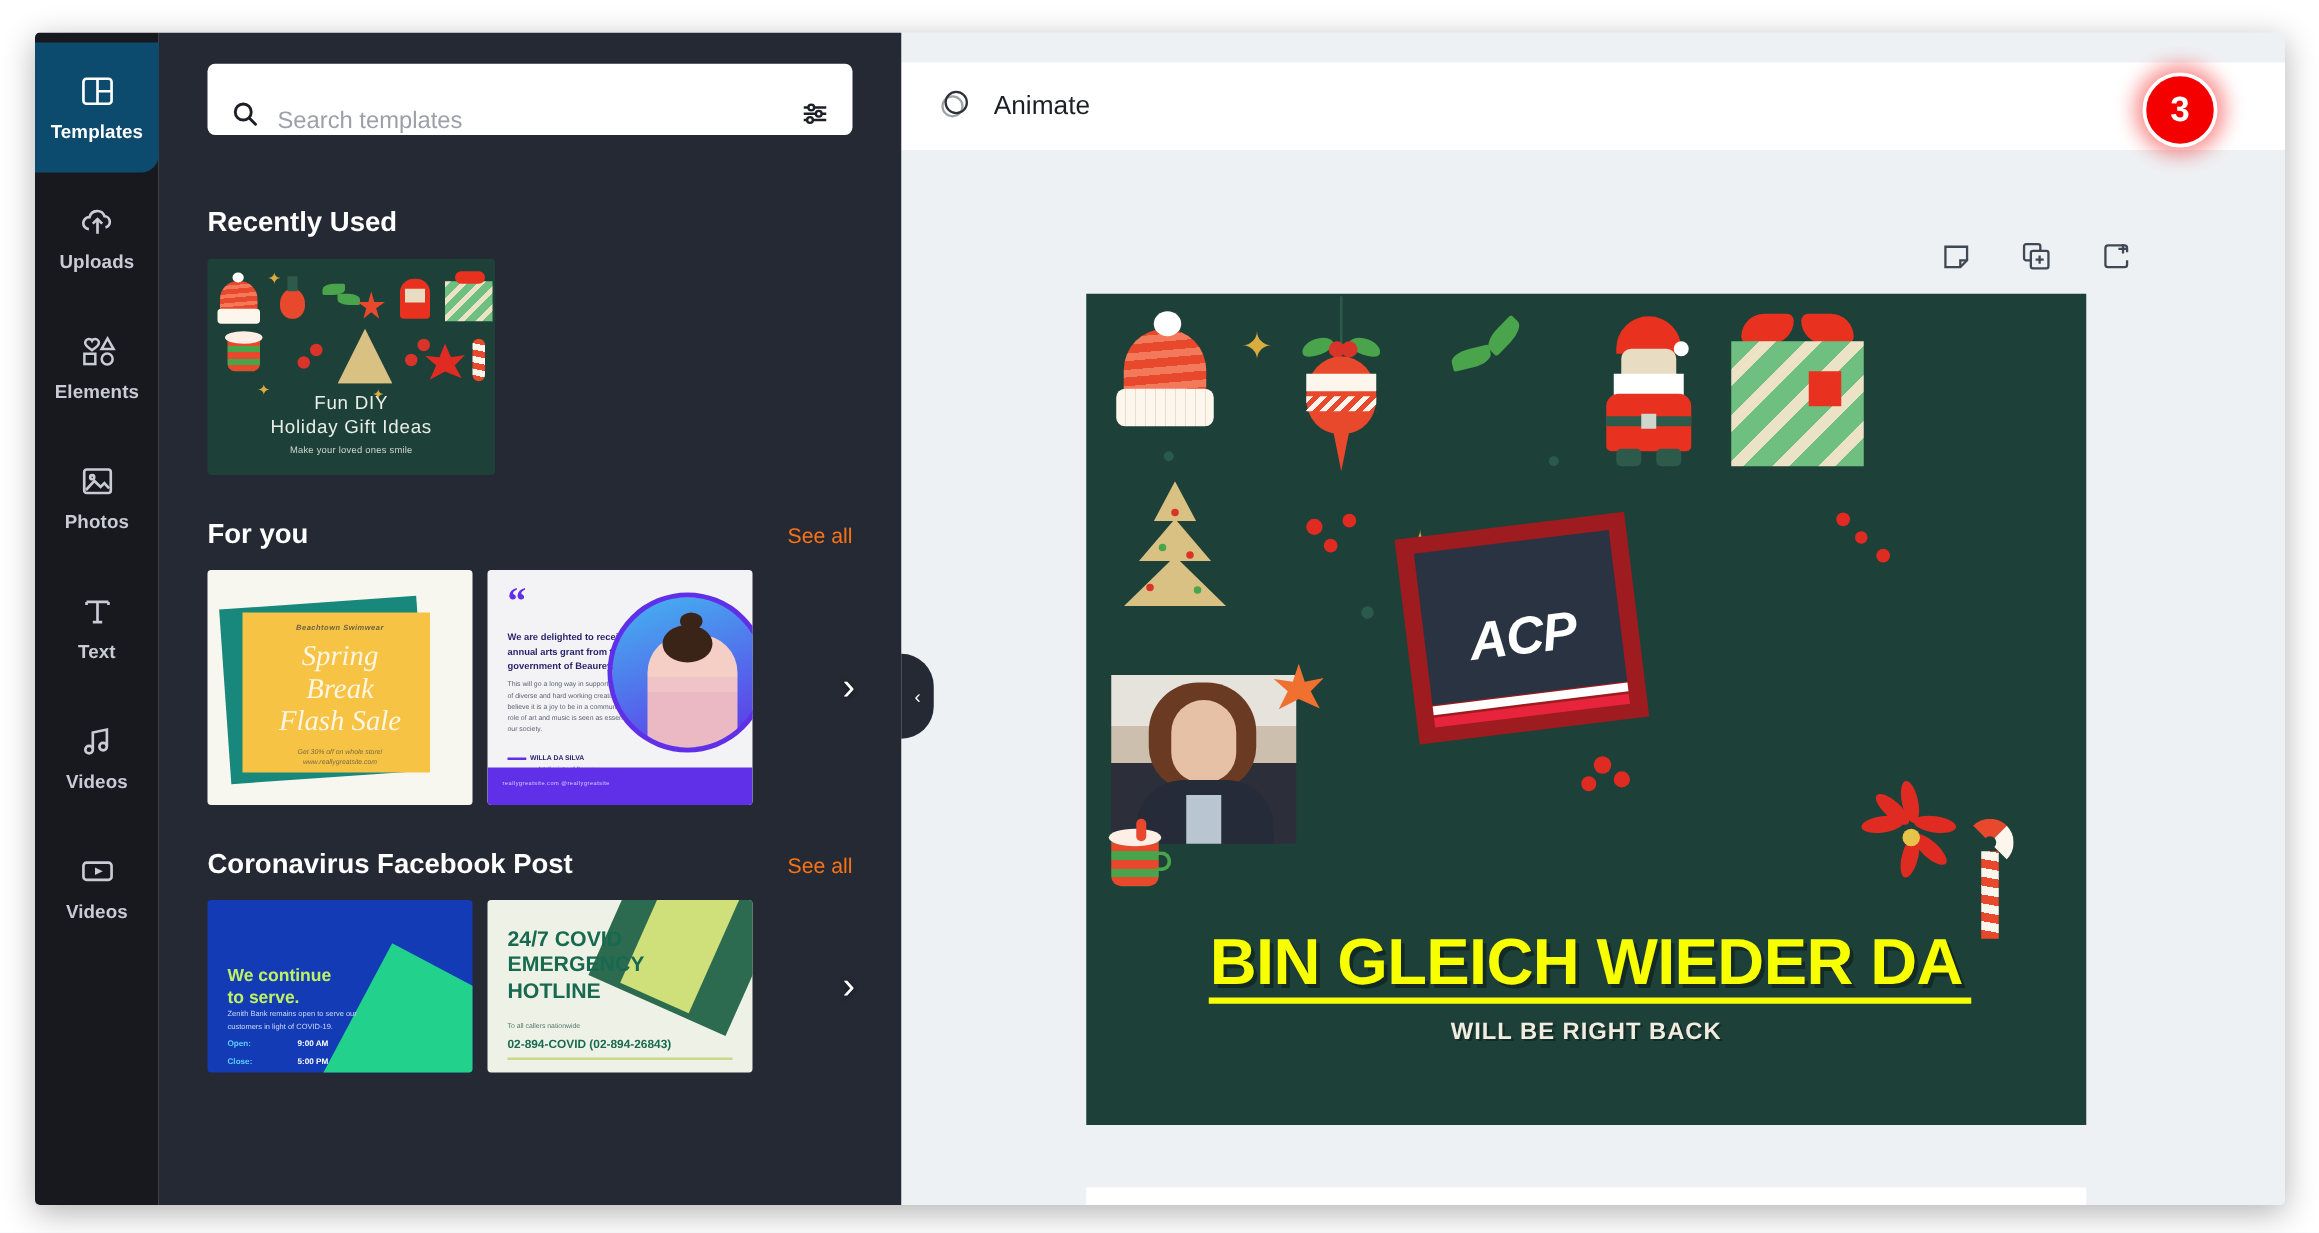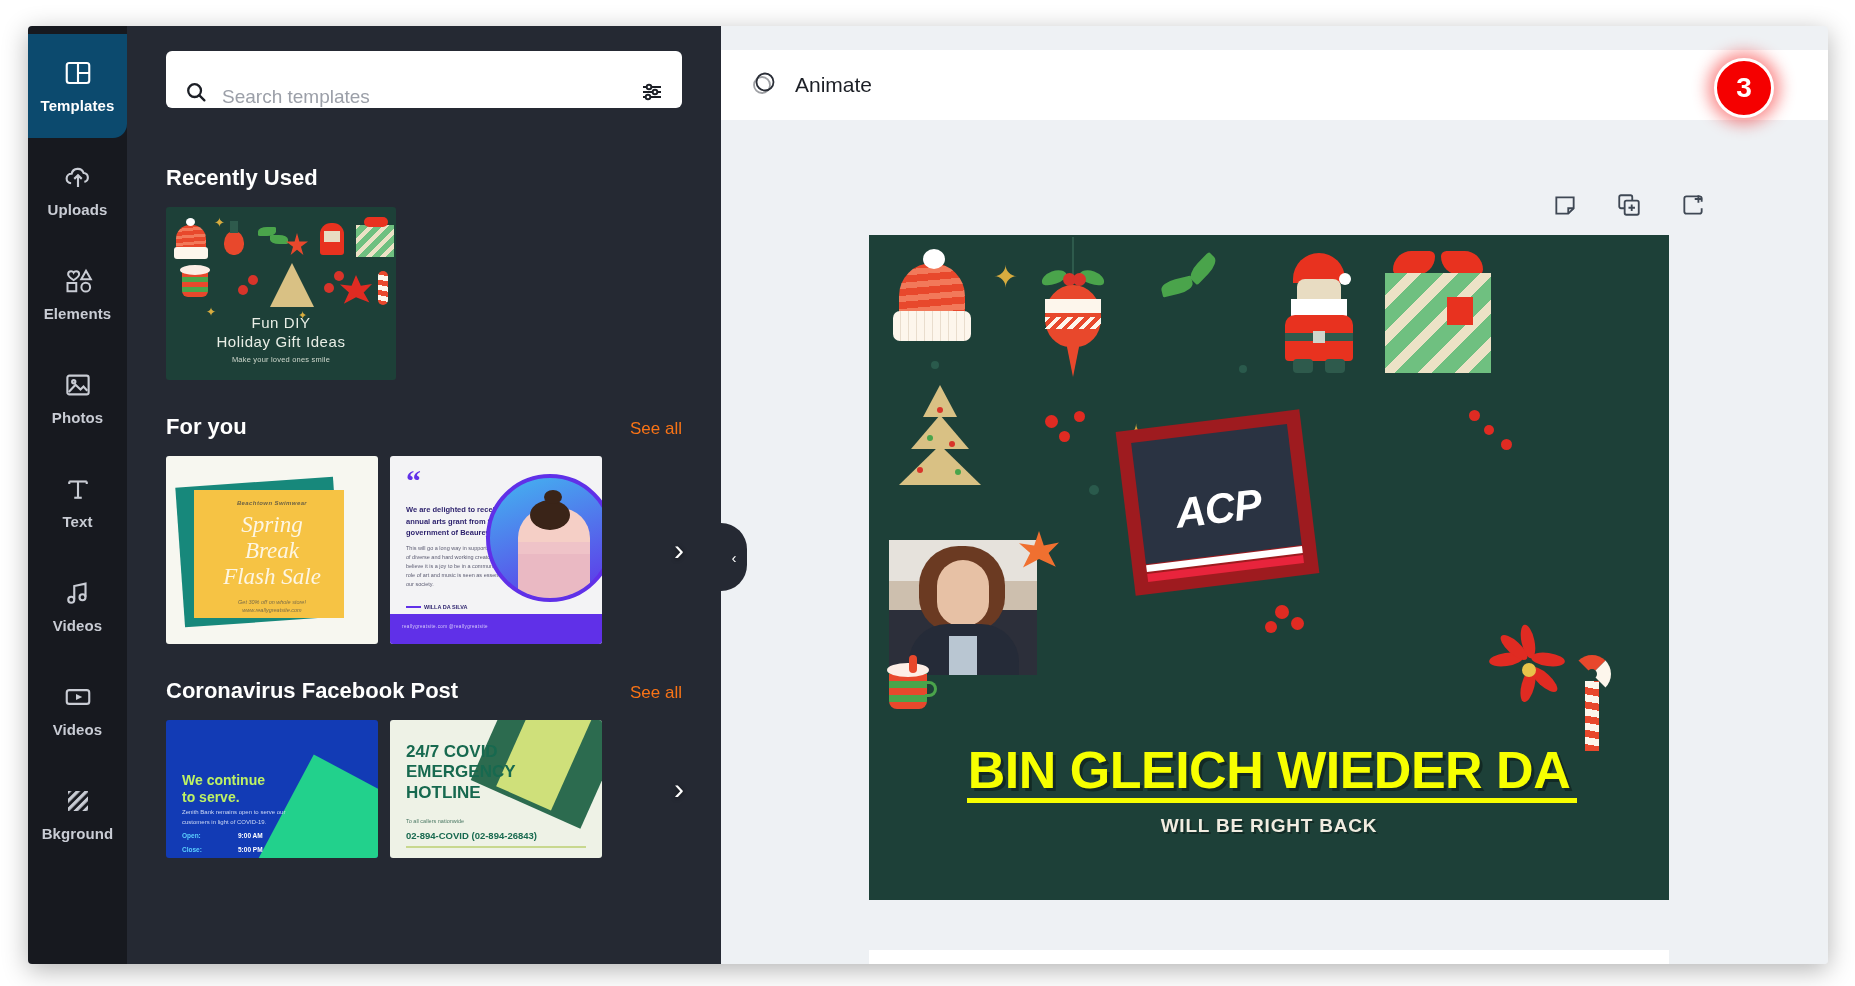--- a/index.html
+++ b/index.html
@@ -389,33 +389,20 @@
     <div class="rail-item">
       <span class="ri-ico">
         <svg viewBox="0 0 24 24" width="30" height="30" fill="none" stroke="currentColor" stroke-width="1.7">
           <rect x="3" y="6.5" width="18" height="11" rx="2"></rect>
             <polygon points="10.4,9.6 15.4,12 10.4,14.4" fill="currentColor" stroke="none"></polygon>
         </svg>
       </span>
       <span class="ri-label">Videos</span>
     </div>
 
-    <div class="rail-item">
-      <span class="ri-ico">
-        <svg viewBox="0 0 24 24" width="30" height="30">
-          <defs>
-              <pattern id="hp" width="5" height="5" patternUnits="userSpaceOnUse" patternTransform="rotate(45)">
-            <rect width="2.6" height="5" fill="currentColor"></rect>
-              </pattern>
-            </defs>
-          <rect x="4" y="4" width="16" height="16" fill="url(#hp)"></rect>
-        </svg>
-      </span>
-      <span class="ri-label">Bkground</span>
-    </div>
   </nav>
 
   <section class="panel">
 
     <div class="search-wrap">
       <span>
         <svg viewBox="0 0 24 24" width="24" height="24" fill="none" stroke="#1c1f26" stroke-width="2.3">
           <circle cx="10.6" cy="10.6" r="6.4"></circle>
             <line x1="15.4" y1="15.4" x2="20.4" y2="20.4" stroke-linecap="round"></line>
         </svg>

